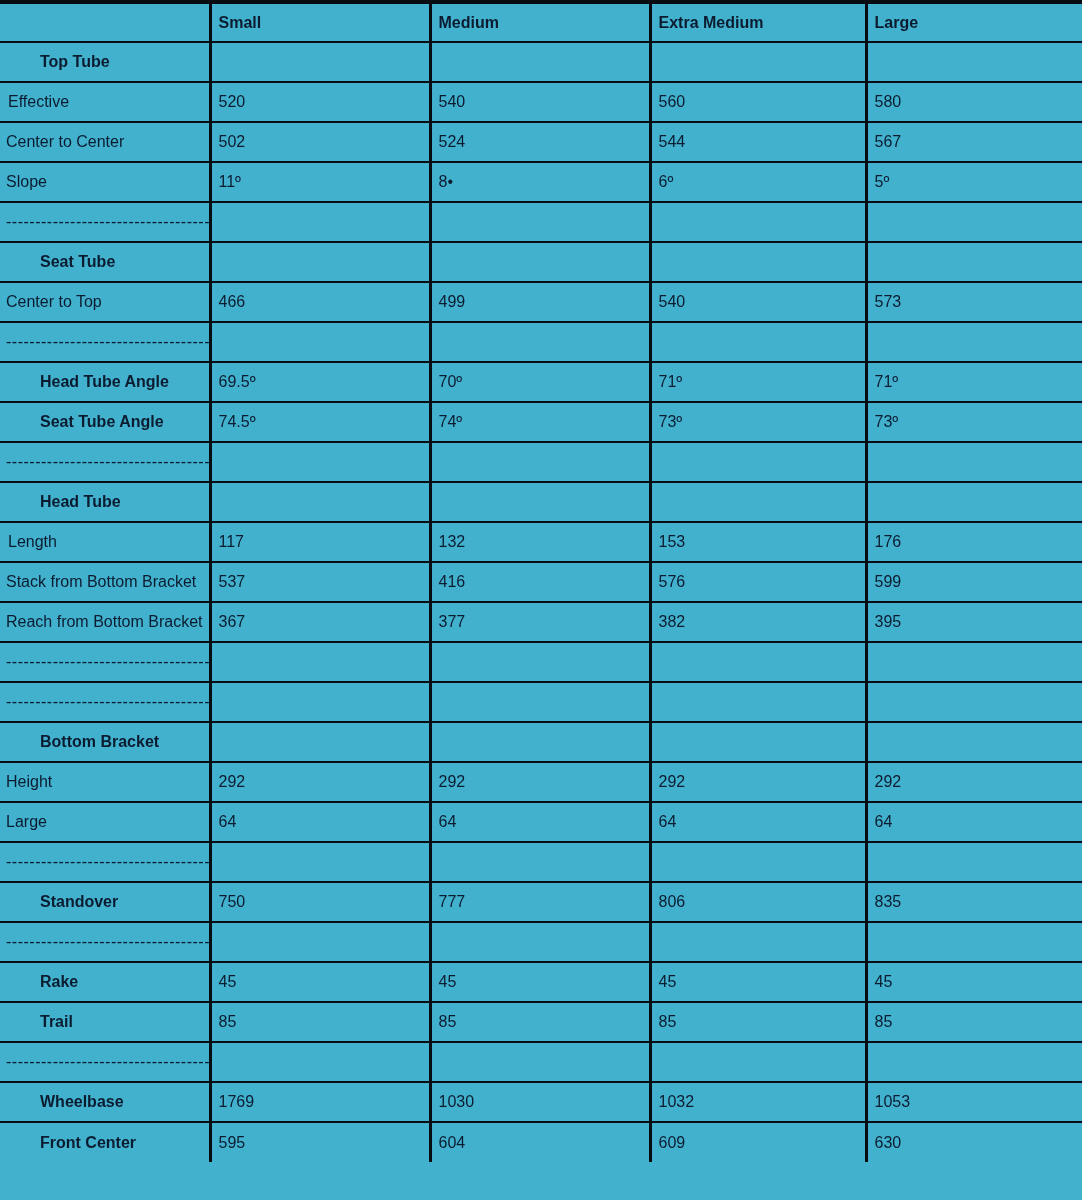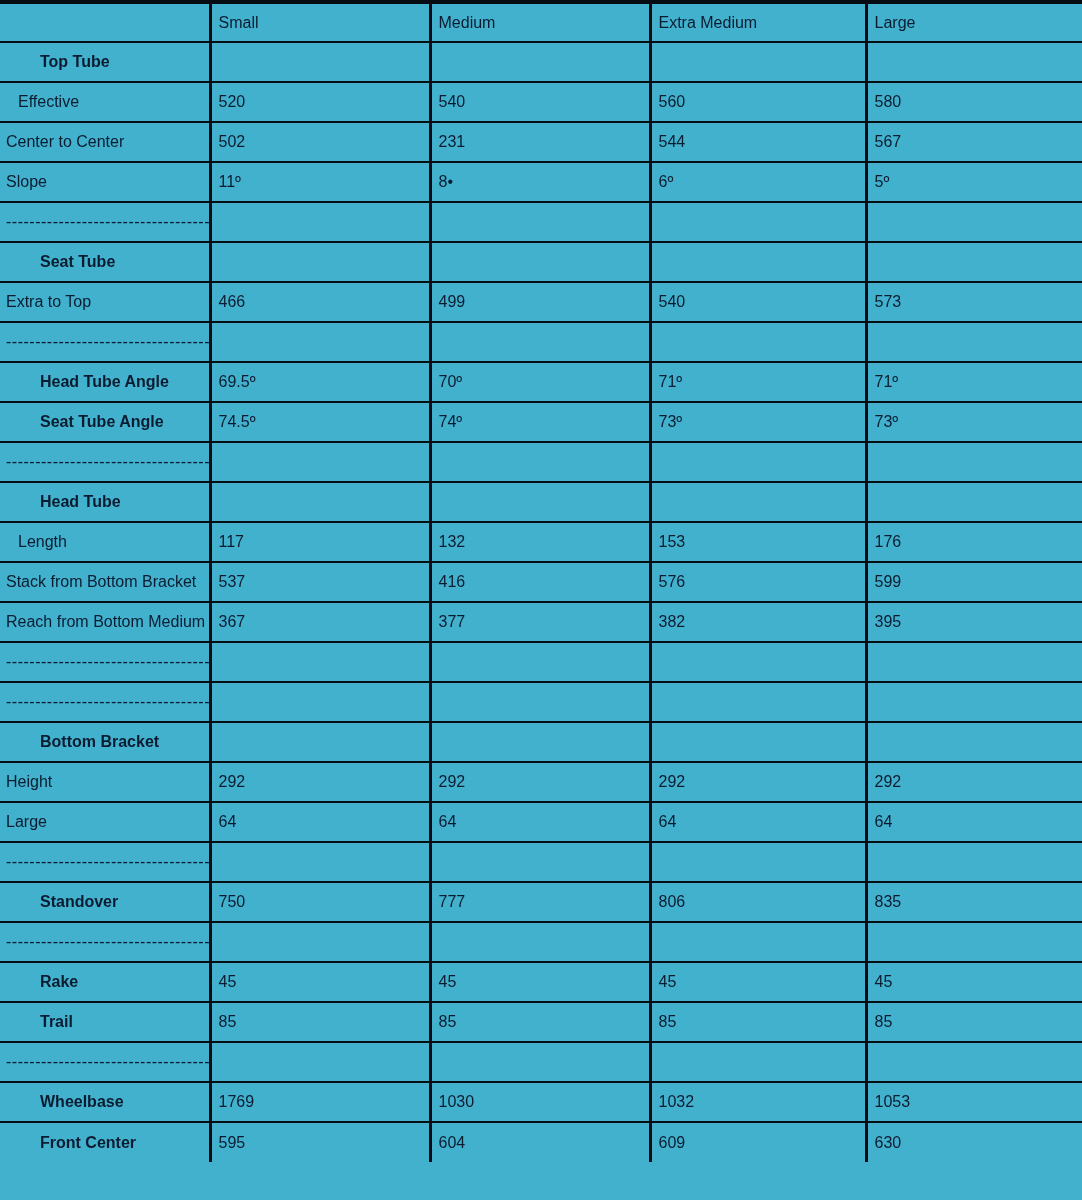--- a/index.html
+++ b/index.html
@@ -28,33 +28,33 @@
     line-height: 18px;
     vertical-align: middle;
     text-align: left;
     padding: 0 4px 0 6px;
     border-top: 2px solid var(--grid, #070b12);
     white-space: nowrap;
     overflow: hidden;
   }
   thead th {
     border-top: none;
-    font-weight: normal;
+    font-weight: bold;
   }
   th + th, td + td {
     border-left: 3px solid var(--grid, #070b12);
     padding-left: 7px;
   }
   tr.section td.label,
   tr.bold td.label {
     font-weight: bold;
     padding-left: 40px;
   }
   td.label.indent {
-    padding-left: 18px;
+    padding-left: 8px;
   }
   tr.separator td.label {
     font-weight: normal;
     letter-spacing: 0.5px;
   }
 </style>
 </head>
 <body style="--bg: #41b1ce; --grid: #070b12; --text: #0c1c30;">
 
 <table class="geometry">
@@ -85,21 +85,21 @@
       <tr class="data">
         <td class="label indent">Effective</td>
         <td class="val">520</td>
         <td class="val">540</td>
         <td class="val">560</td>
         <td class="val">580</td>
       </tr>
       <tr class="data">
         <td class="label">Center to Center</td>
         <td class="val">502</td>
-        <td class="val">231</td>
+        <td class="val">524</td>
         <td class="val">544</td>
         <td class="val">567</td>
       </tr>
       <tr class="data">
         <td class="label">Slope</td>
         <td class="val">11º</td>
         <td class="val">8•</td>
         <td class="val">6º</td>
         <td class="val">5º</td>
       </tr>
@@ -111,21 +111,21 @@
         <td class="val"></td>
       </tr>
       <tr class="section">
         <td class="label">Seat Tube</td>
         <td class="val"></td>
         <td class="val"></td>
         <td class="val"></td>
         <td class="val"></td>
       </tr>
       <tr class="data">
-        <td class="label">Extra to Top</td>
+        <td class="label">Center to Top</td>
         <td class="val">466</td>
         <td class="val">499</td>
         <td class="val">540</td>
         <td class="val">573</td>
       </tr>
       <tr class="separator">
         <td class="label">-------------------------------------</td>
         <td class="val"></td>
         <td class="val"></td>
         <td class="val"></td>
@@ -167,21 +167,21 @@
         <td class="val">176</td>
       </tr>
       <tr class="data">
         <td class="label">Stack from Bottom Bracket</td>
         <td class="val">537</td>
         <td class="val">416</td>
         <td class="val">576</td>
         <td class="val">599</td>
       </tr>
       <tr class="data">
-        <td class="label">Reach from Bottom Medium</td>
+        <td class="label">Reach from Bottom Bracket</td>
         <td class="val">367</td>
         <td class="val">377</td>
         <td class="val">382</td>
         <td class="val">395</td>
       </tr>
       <tr class="separator">
         <td class="label">-------------------------------------</td>
         <td class="val"></td>
         <td class="val"></td>
         <td class="val"></td>

